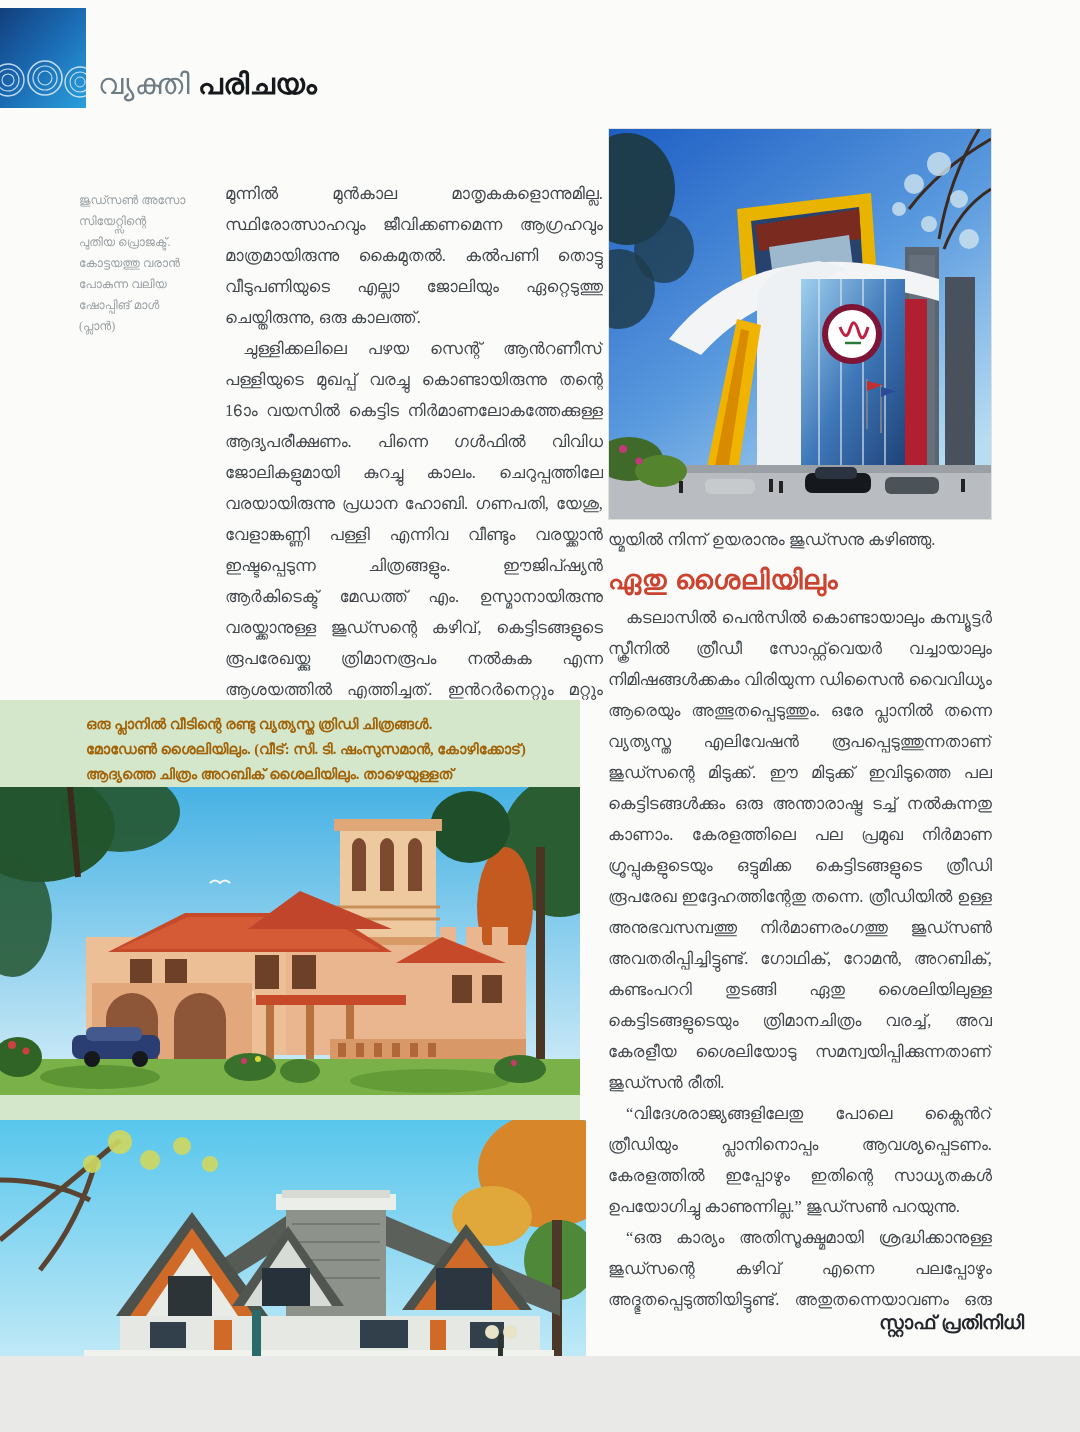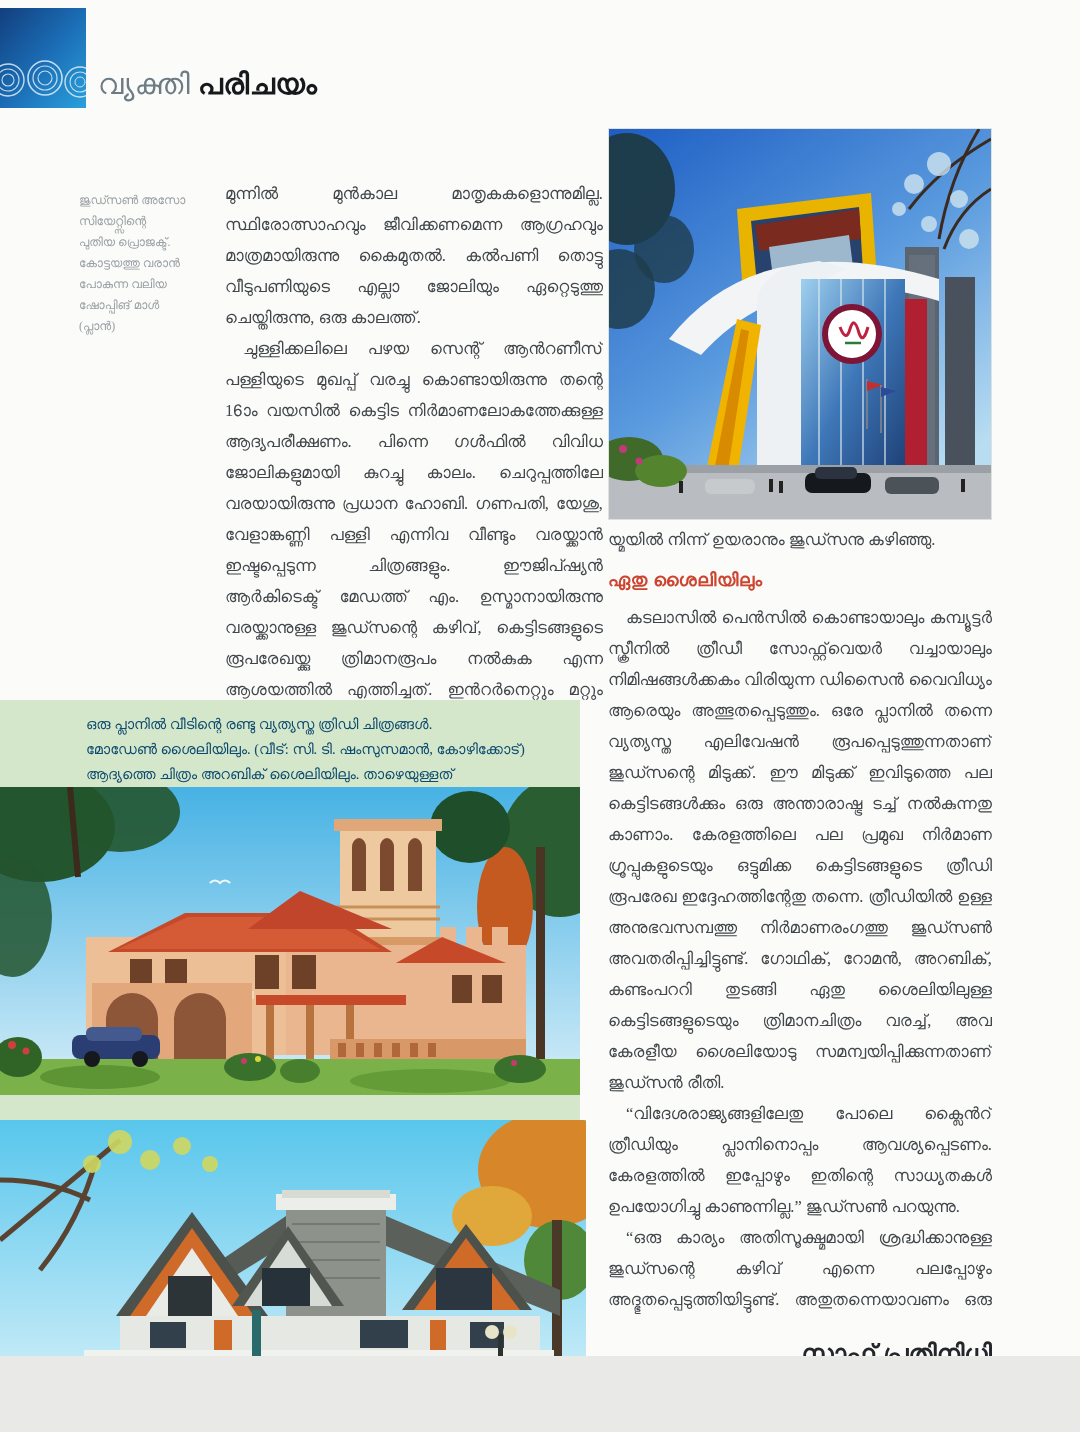--- a/index.html
+++ b/index.html
@@ -17,31 +17,31 @@
   .section-header .bold{color:#16191c;font-weight:700;}
   
   .sidebar-caption{position:absolute;left:79px;top:190px;width:152px;
     font-size:12px;line-height:21px;color:#9aa0a4;}
   
   .body-col{font-size:16.5px;line-height:31px;text-align:justify;color:#42474c;}
   .left-col{position:absolute;left:225px;top:178px;width:378px;height:528px;overflow:hidden;}
   .right-col{position:absolute;left:608px;top:524px;width:384px;height:790px;overflow:hidden;}
   .body-col p{margin:0;text-indent:18px;}
   .body-col p.noindent{text-indent:0;}
-  .right-heading{font-size:18px;font-weight:700;color:#cc4430;margin:10px 0 6px 0;
+  .right-heading{font-size:27px;font-weight:700;color:#cc4430;margin:10px 0 6px 0;
     font-family:"Liberation Sans","DejaVu Sans",sans-serif;letter-spacing:.5px;}
-  .byline{position:absolute;left:608px;top:1312px;width:384px;text-align:right;
-    font-size:25px;font-weight:700;color:#23272b;margin-top:28px;}
+  .byline{position:absolute;left:640px;top:1312px;width:384px;text-align:right;
+    font-size:19px;font-weight:700;color:#23272b;}
   
   .mall-figure{position:absolute;left:608px;top:128px;width:384px;height:392px;
     border:1px solid #e0e0dc;box-sizing:border-box;overflow:hidden;}
   
   .caption-band{position:absolute;left:0;top:700px;width:580px;height:87px;background:#d5e7cb;}
   .photo-caption{position:absolute;left:86px;top:712px;width:470px;
-    font-size:14.5px;line-height:25px;color:#0c4a6e;font-weight:400;}
+    font-size:14.5px;line-height:25px;color:#a16207;font-weight:700;}
   
   .figure-arabic{position:absolute;left:0;top:787px;width:580px;height:308px;overflow:hidden;}
   .green-gap{position:absolute;left:0;top:1095px;width:580px;height:25px;background:#d5e7cb;}
   .figure-modern{position:absolute;left:0;top:1120px;width:586px;height:304px;overflow:hidden;}
   .bottom-bar{position:absolute;left:0;top:1424px;width:594px;height:8px;background:#0a0a0a;}
   
   .footer-overlay{position:absolute;left:56px;top:1366px;z-index:5;
     font-size:22px;color:rgba(55,60,62,0.62);letter-spacing:1px;
     font-family:"Liberation Sans","DejaVu Sans",sans-serif;}
   .footer-overlay .pgnum{margin-right:14px;}

